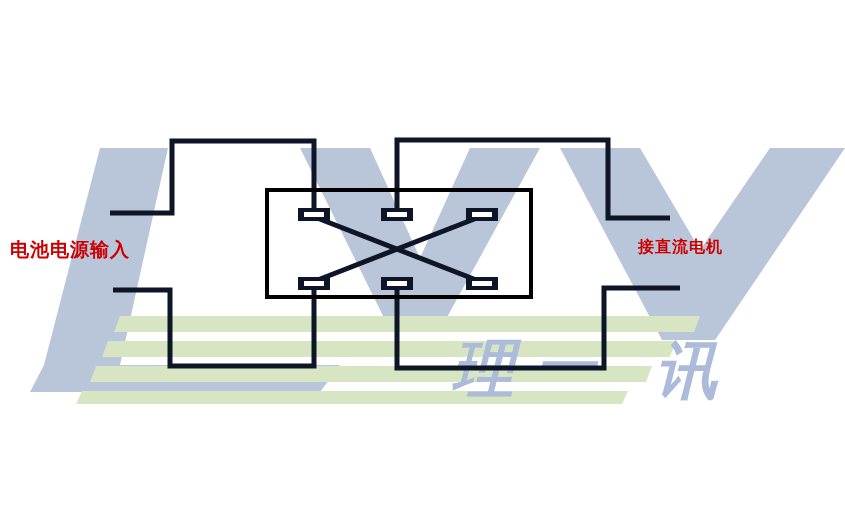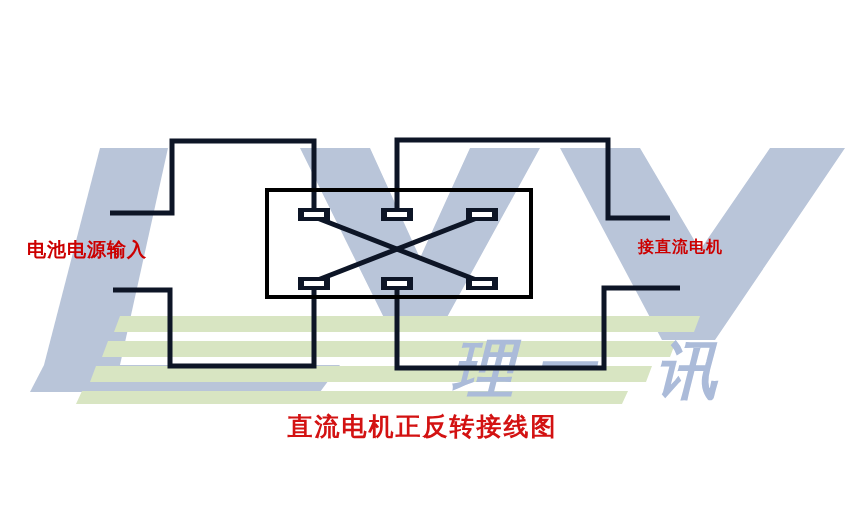--- a/index.html
+++ b/index.html
@@ -26,21 +26,21 @@
     display: block;
   }
   .label-text {
     position: absolute;
     white-space: nowrap;
     font-weight: bold;
     letter-spacing: 1px;
     color: #cc0000;
   }
   #label-left {
-    left: 27px;
+    left: 10px;
     top: 237px;
     font-size: 19px;
     text-align: right;
   }
   #label-right {
     left: 638px;
     top: 237px;
     font-size: 16px;
   }
   #caption {
@@ -131,15 +131,14 @@
         <rect x="466" y="277" width="32" height="13" fill="#0d1526"></rect>
         <rect x="472" y="281" width="20" height="5" fill="#ffffff"></rect>
       </g>
     </g>
   </svg>
 
   <div class="label-text" id="label-left">电池电源输入</div>
 
   <div class="label-text" id="label-right">接直流电机</div>
 
-  <div id="caption">直流电机正反转接线图</div>
 
 </div>
 
 </body></html>

